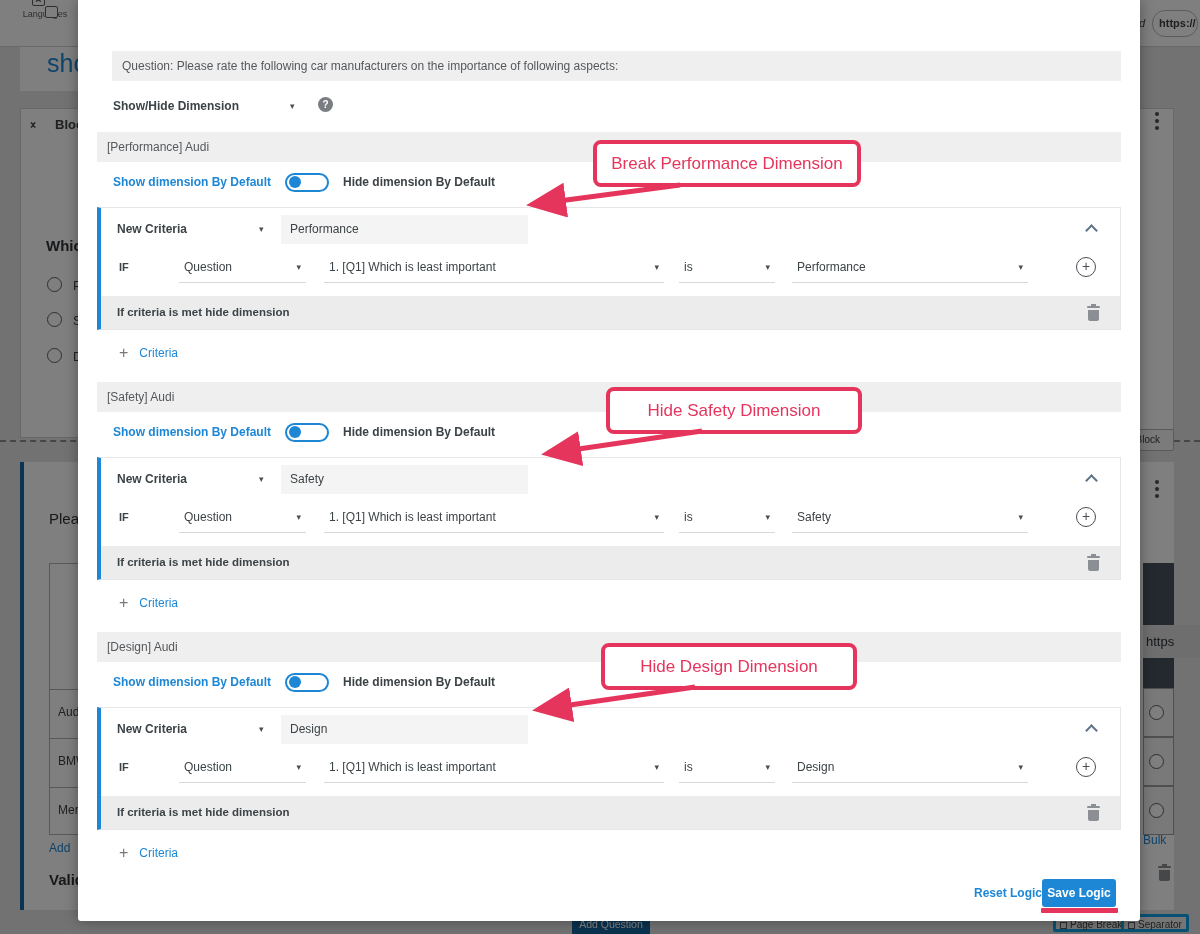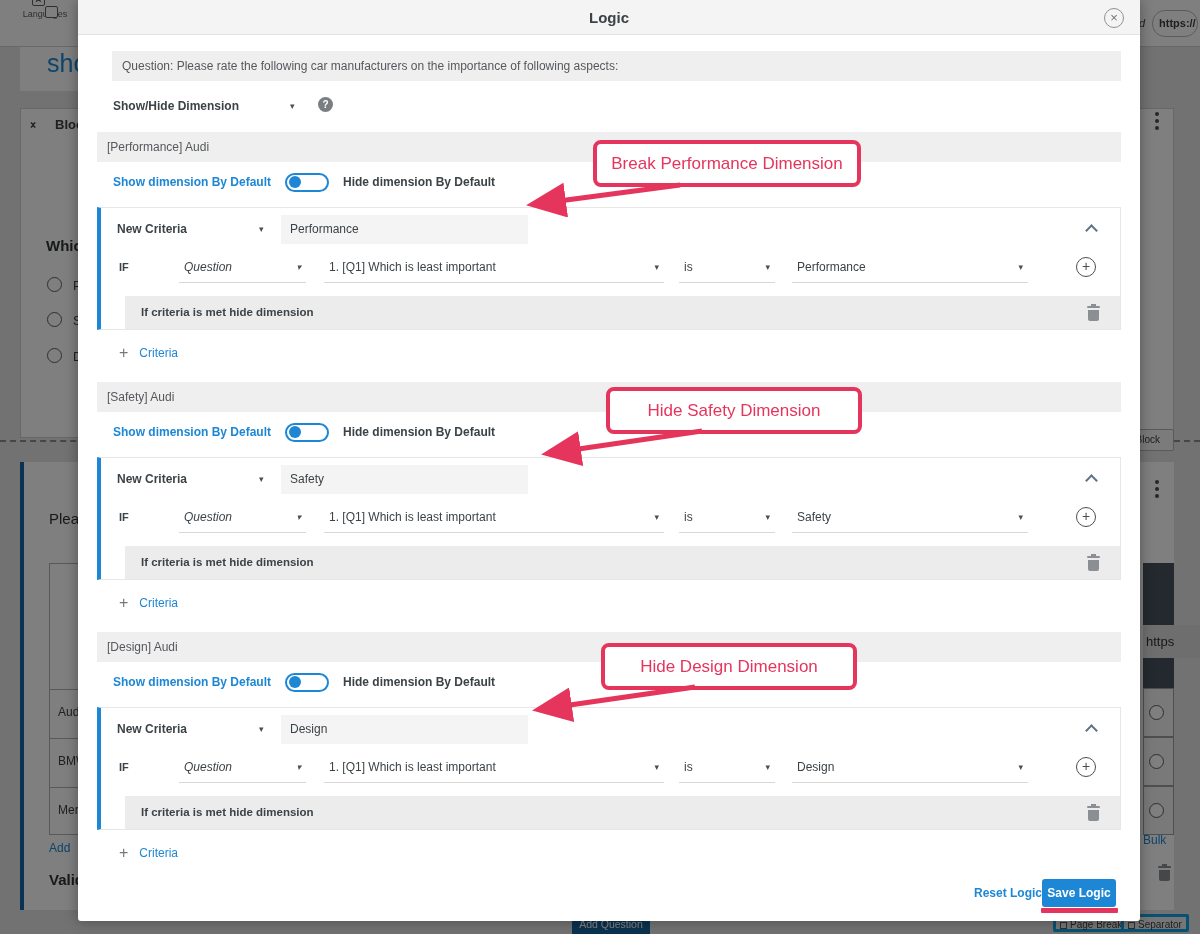--- a/index.html
+++ b/index.html
@@ -67,26 +67,26 @@
 
   .card { position:absolute; left:19px; top:75px; width:1024px; height:123px; background:#fff; border:1px solid #e7e7e7; border-left:4px solid #1d87d5;padding-left:48px; }
   .nc-label { position:absolute; left:16px; top:14px; font-size:12px; font-weight:bold; color:#3c4347; cursor:pointer; }
   .nc-caret { position:absolute; left:158px; top:16px; }
   .name-input { position:absolute; left:180px; top:7px; width:247px; height:29px; background:#f4f4f4; font-size:12px; color:#3c4347; line-height:29px; padding-left:9px; }
   .collapse-btn { position:absolute; right:24px; top:18px; width:9px; height:9px; border-left:2px solid #5d7285; border-top:2px solid #5d7285; transform:rotate(45deg); cursor:pointer; }
   .if-label { position:absolute; left:18px; top:53px; font-size:11px; font-weight:bold; color:#3c4347; }
   .ul-dd { position:absolute; top:45px; height:30px; border-bottom:1px solid #d8d8d8; font-size:12px; color:#3c4347; cursor:pointer; }
   .ul-dd .txt { position:absolute; left:5px; top:7px; white-space:nowrap; }
   .ul-dd .dd-caret { position:absolute; right:5px; top:9px; }
-  .dd1 { left:78px; width:127px;font-style:italic; }
+  .dd1 { left:78px; width:127px; }
   .dd2 { left:223px; width:340px; }
   .dd3 { left:578px; width:96px; }
   .dd4 { left:691px; width:236px; }
   .plus-btn { position:absolute; right:24px; top:49px; width:20px; height:20px; border:1.5px solid #4a4e52; border-radius:50%; color:#4a4e52; font-size:14px; line-height:17px; text-align:center; cursor:pointer; }
-  .met-bar { position:absolute; left:0; right:0; bottom:0; height:33px; background:#ececec; font-size:11.5px; font-weight:bold; color:#3c4347; line-height:33px; padding-left:16px;margin-left:24px; }
+  .met-bar { position:absolute; left:0; right:0; bottom:0; height:33px; background:#ececec; font-size:11.5px; font-weight:bold; color:#3c4347; line-height:33px; padding-left:16px; }
   .trash { position:absolute; width:13px; height:17px; }
   .met-bar .trash { right:20px; top:8px; }
   .trash .cap { position:absolute; left:4px; top:0; width:5px; height:2px; background:#8b8f93; }
   .trash .lid { position:absolute; left:0; top:2px; width:13px; height:2px; background:#8b8f93; border-radius:1px; }
   .trash .bin { position:absolute; left:1px; top:6px; width:11px; height:11px; background:#8b8f93; border-radius:0 0 2px 2px; }
   .add-criteria { position:absolute; left:41px; top:212px; display:flex; align-items:center; gap:11px; cursor:pointer; }
   .plus-glyph { font-size:16px; color:#76797c; }
   .add-label { font-size:12px; color:#1d87d5; }
 
   .m-footer-reset { position:absolute; left:896px; top:886px; font-size:12px; font-weight:bold; color:#1d87d5; cursor:pointer; }
@@ -168,24 +168,20 @@
       <span class="bin"></span>
     </div>
 
   <div class="abs bg-addq">Add Question</div>
   <div class="abs bg-smallbtn" style="left:1053px;"><span class="mini-ic"></span><span>Page Break</span></div>
   <div class="abs bg-smallbtn" style="left:1121px;"><span class="mini-ic"></span><span>Separator</span></div>
 
   <div class="overlay"></div>
 
   <div class="modal">
-    <div class="m-header">
-      <div class="m-title">Logic</div>
-      <div class="close-btn">×</div>
-    </div>
 
     <div class="q-bar">Question: Please rate the following car manufacturers on the importance of following aspects:</div>
     <span class="type-label">Show/Hide Dimension</span>
     <span class="caret type-caret">▾</span>
     <span class="help">?</span>
 
     <div class="section" style="top:132px;">
       <div class="sec-header">[Performance] Audi</div>
       <div class="toggle-row">
         <span class="show-label">Show dimension By Default</span>

